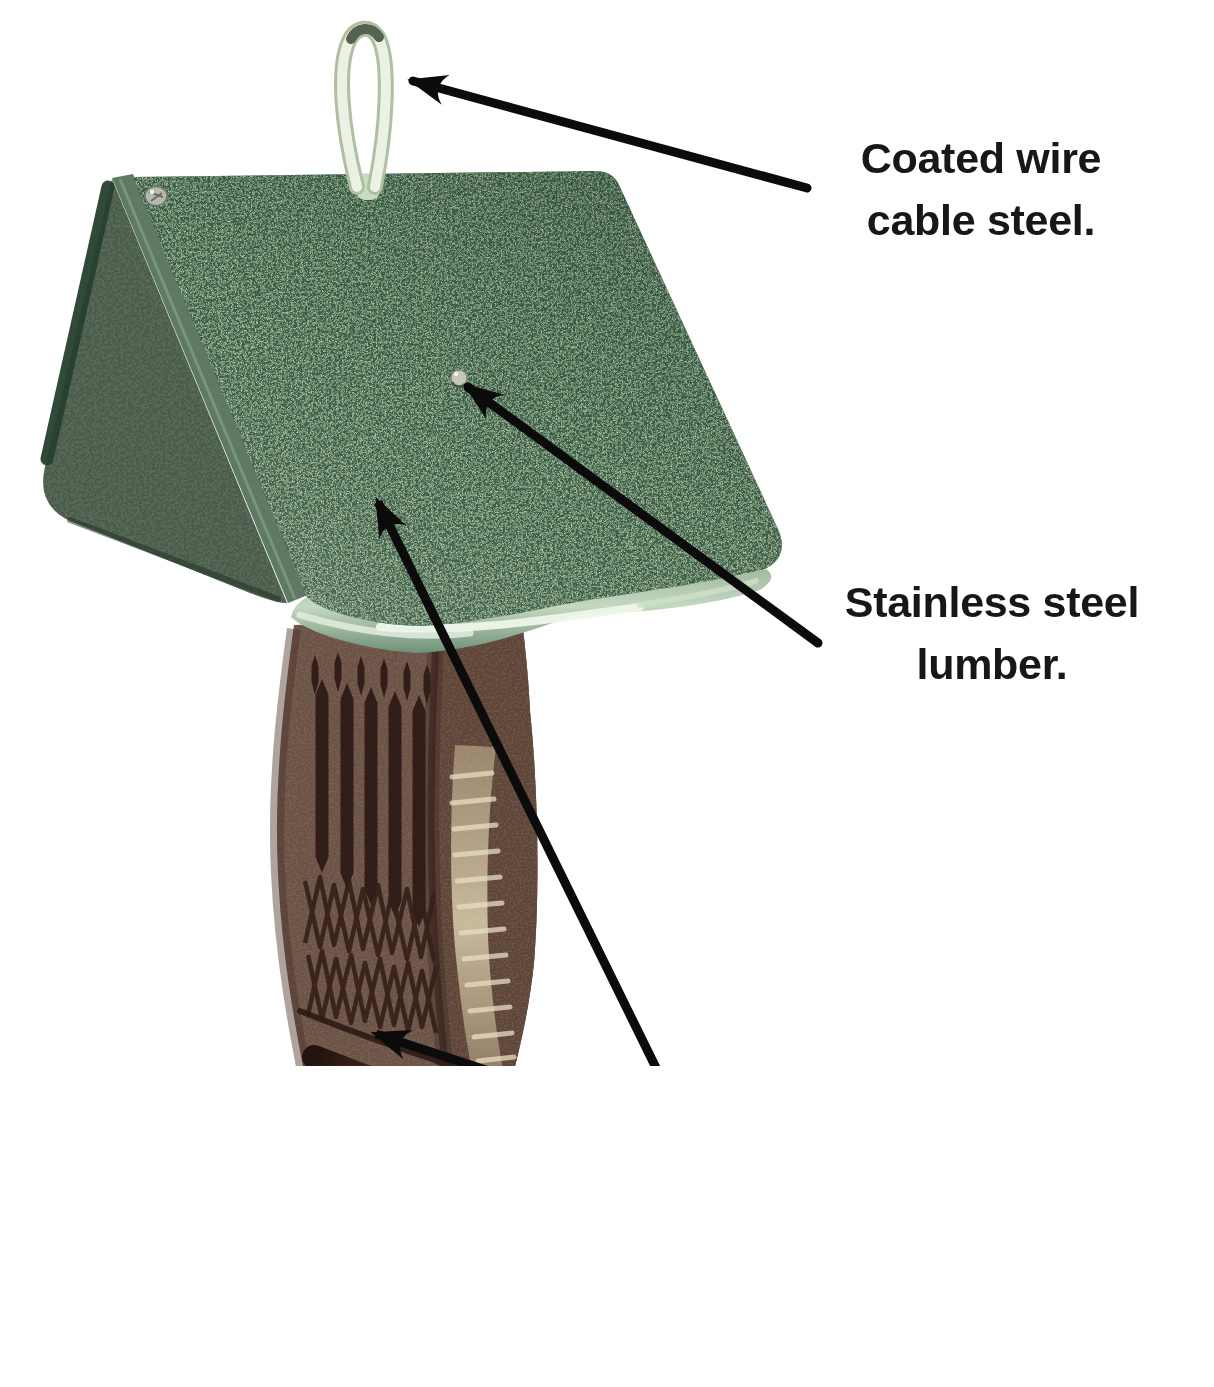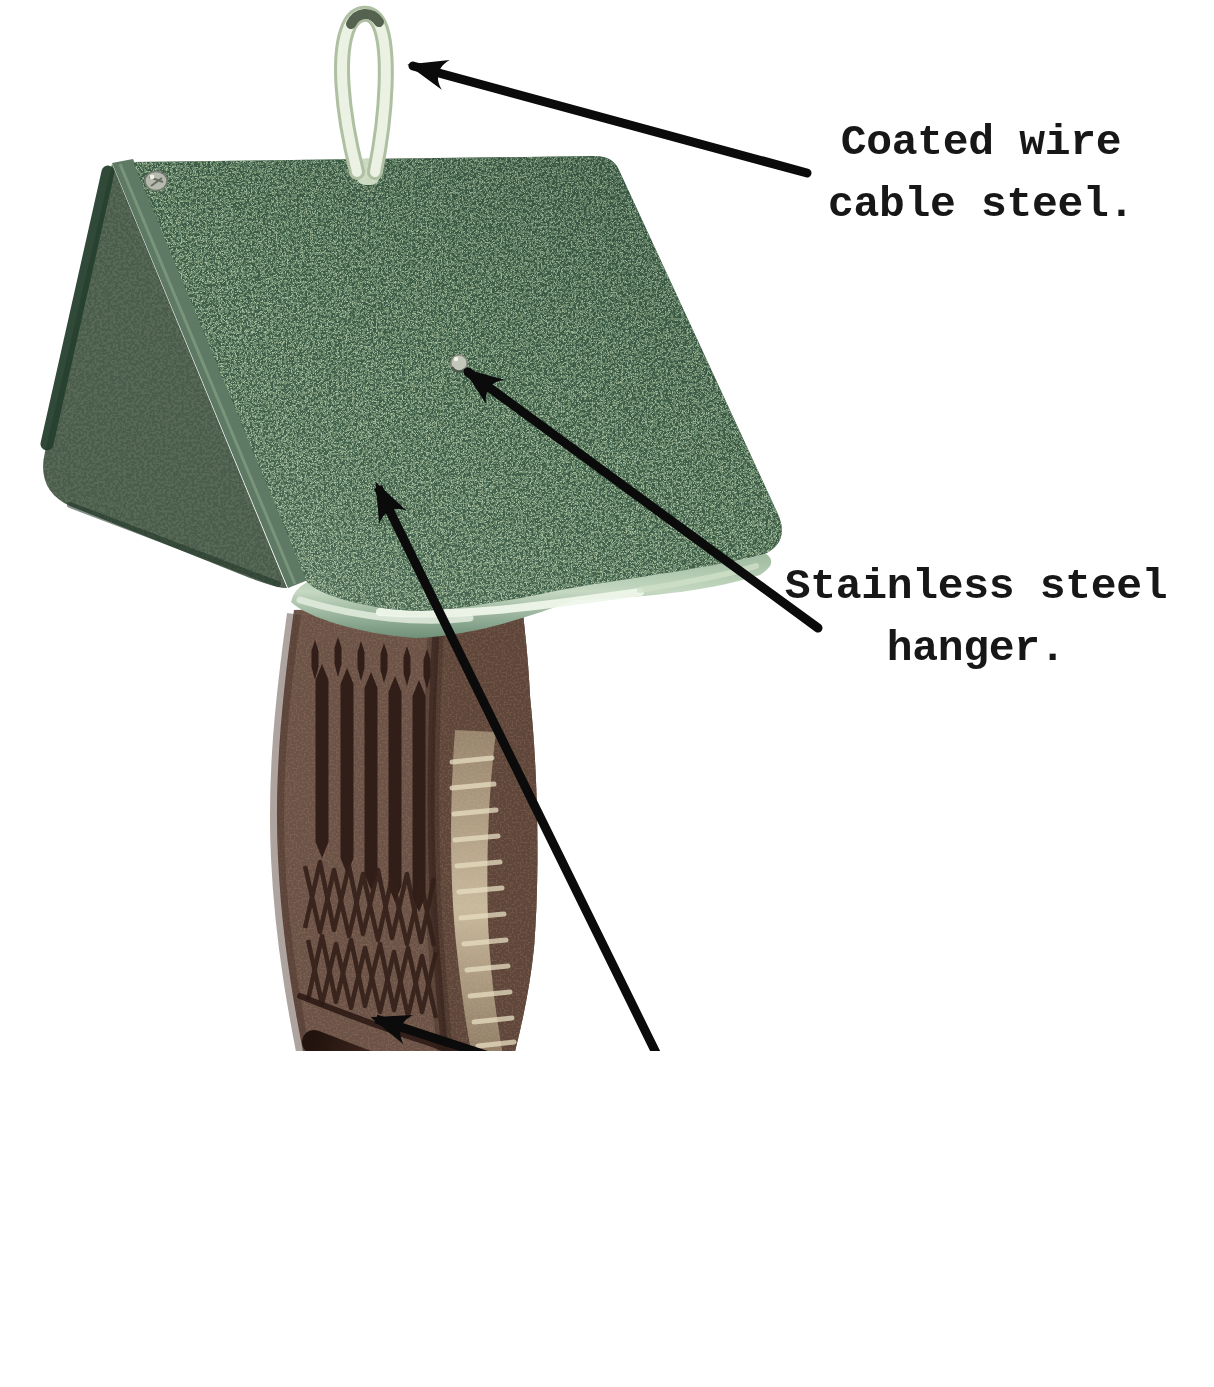--- a/index.html
+++ b/index.html
@@ -1,22 +1,22 @@
 <!DOCTYPE html>
 <html><head>
 <meta charset="utf-8">
 <style>
   html,body{margin:0;padding:0;background:#ffffff;}
   .stage{position:relative;width:1214px;height:1051px;background:#ffffff;overflow:hidden;
-         font-family:Liberation Mono, monospace;}
+         font-family:Liberation Sans, sans-serif;margin-top:15px;}
   .scene{position:absolute;left:0;top:0;width:1214px;height:1387px;}
   .caption{position:absolute;color:#171717;font-weight:700;font-size:43px;line-height:62px;
            text-align:center;letter-spacing:-0.3px;}
   .cap-hanger{left:791px;top:112px;width:380px;}
-  .cap-screws{left:776px;top:556px;width:400px;}
+  .cap-screws{left:792px;top:556px;width:400px;}
   .cap-material{left:659px;top:1000px;width:510px;}
 </style>
 </head>
 <body>
 
 <div class="stage">
 
   <svg class="scene" viewBox="0 0 1214 1387" xmlns="http://www.w3.org/2000/svg">
     <defs>
       <filter id="fSpeck1" x="-2%" y="-2%" width="104%" height="104%">
@@ -222,17 +222,17 @@
     </g>
   </svg>
 
   <div class="caption cap-hanger">
     <div>Coated wire</div>
     <div>cable steel.</div>
   </div>
 
   <div class="caption cap-screws">
     <div>Stainless steel</div>
-    <div>hanger.</div>
+    <div>lumber.</div>
   </div>
 
 
 </div>
 
 </body></html>

